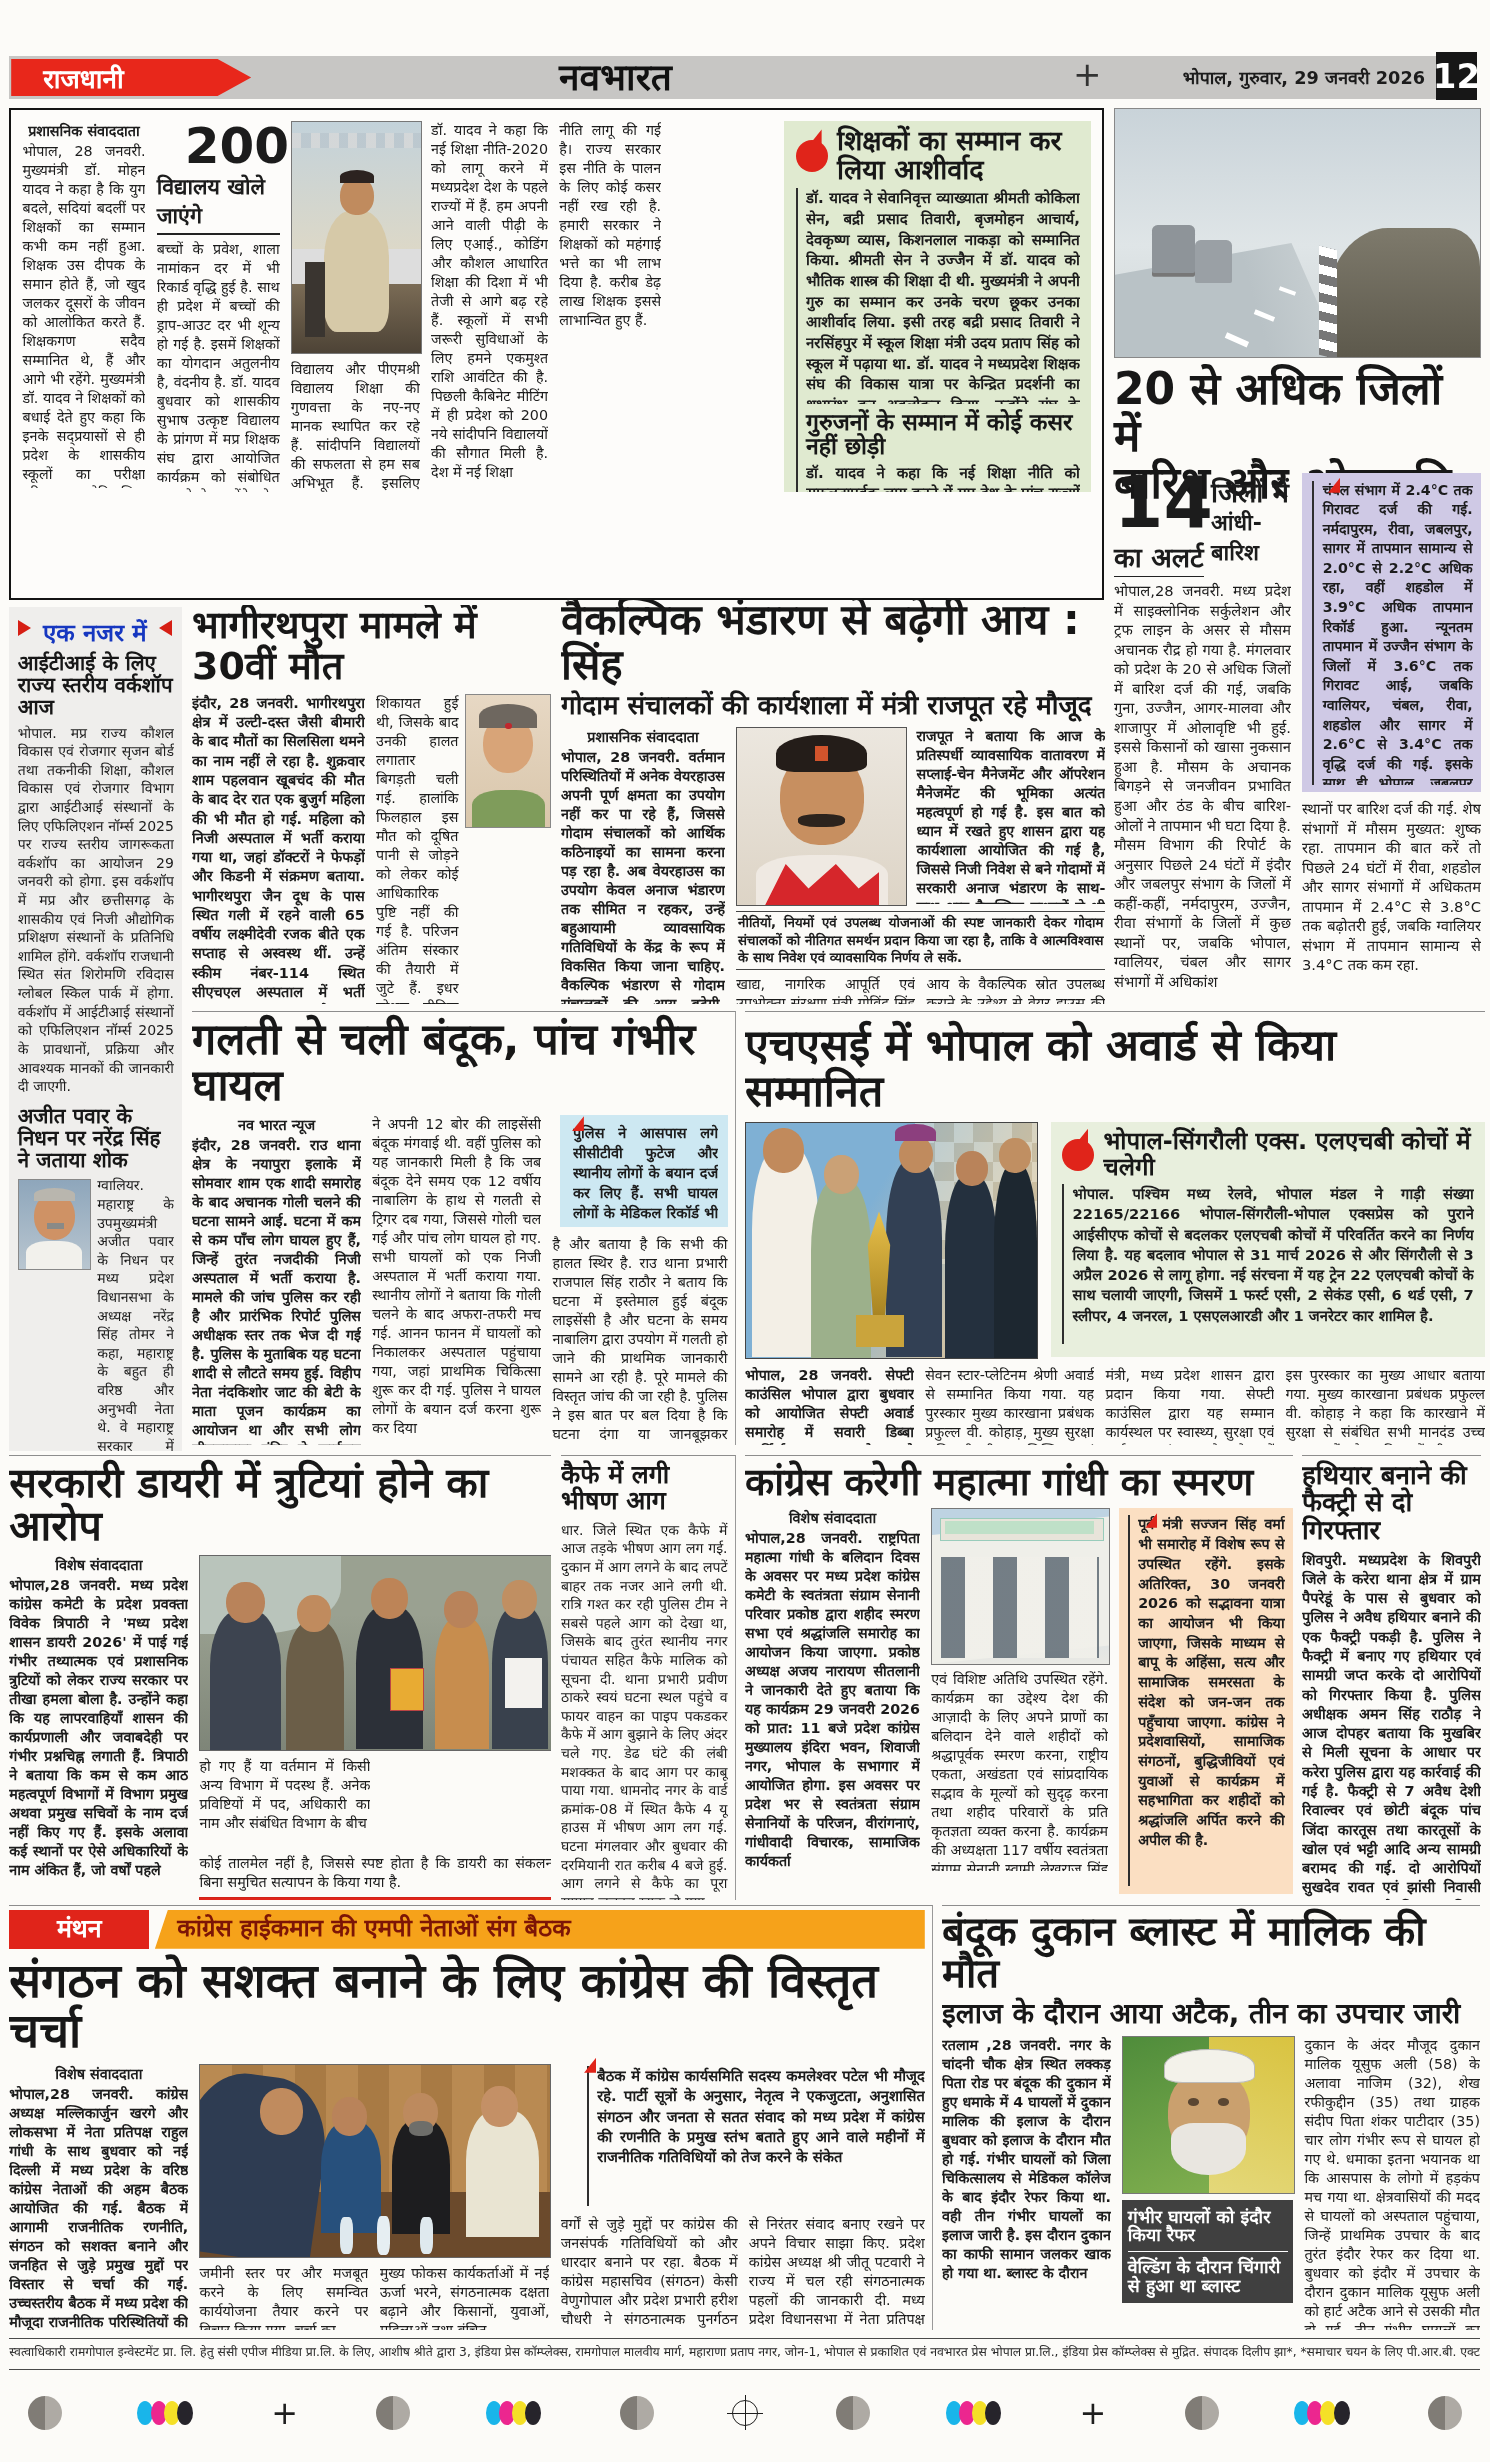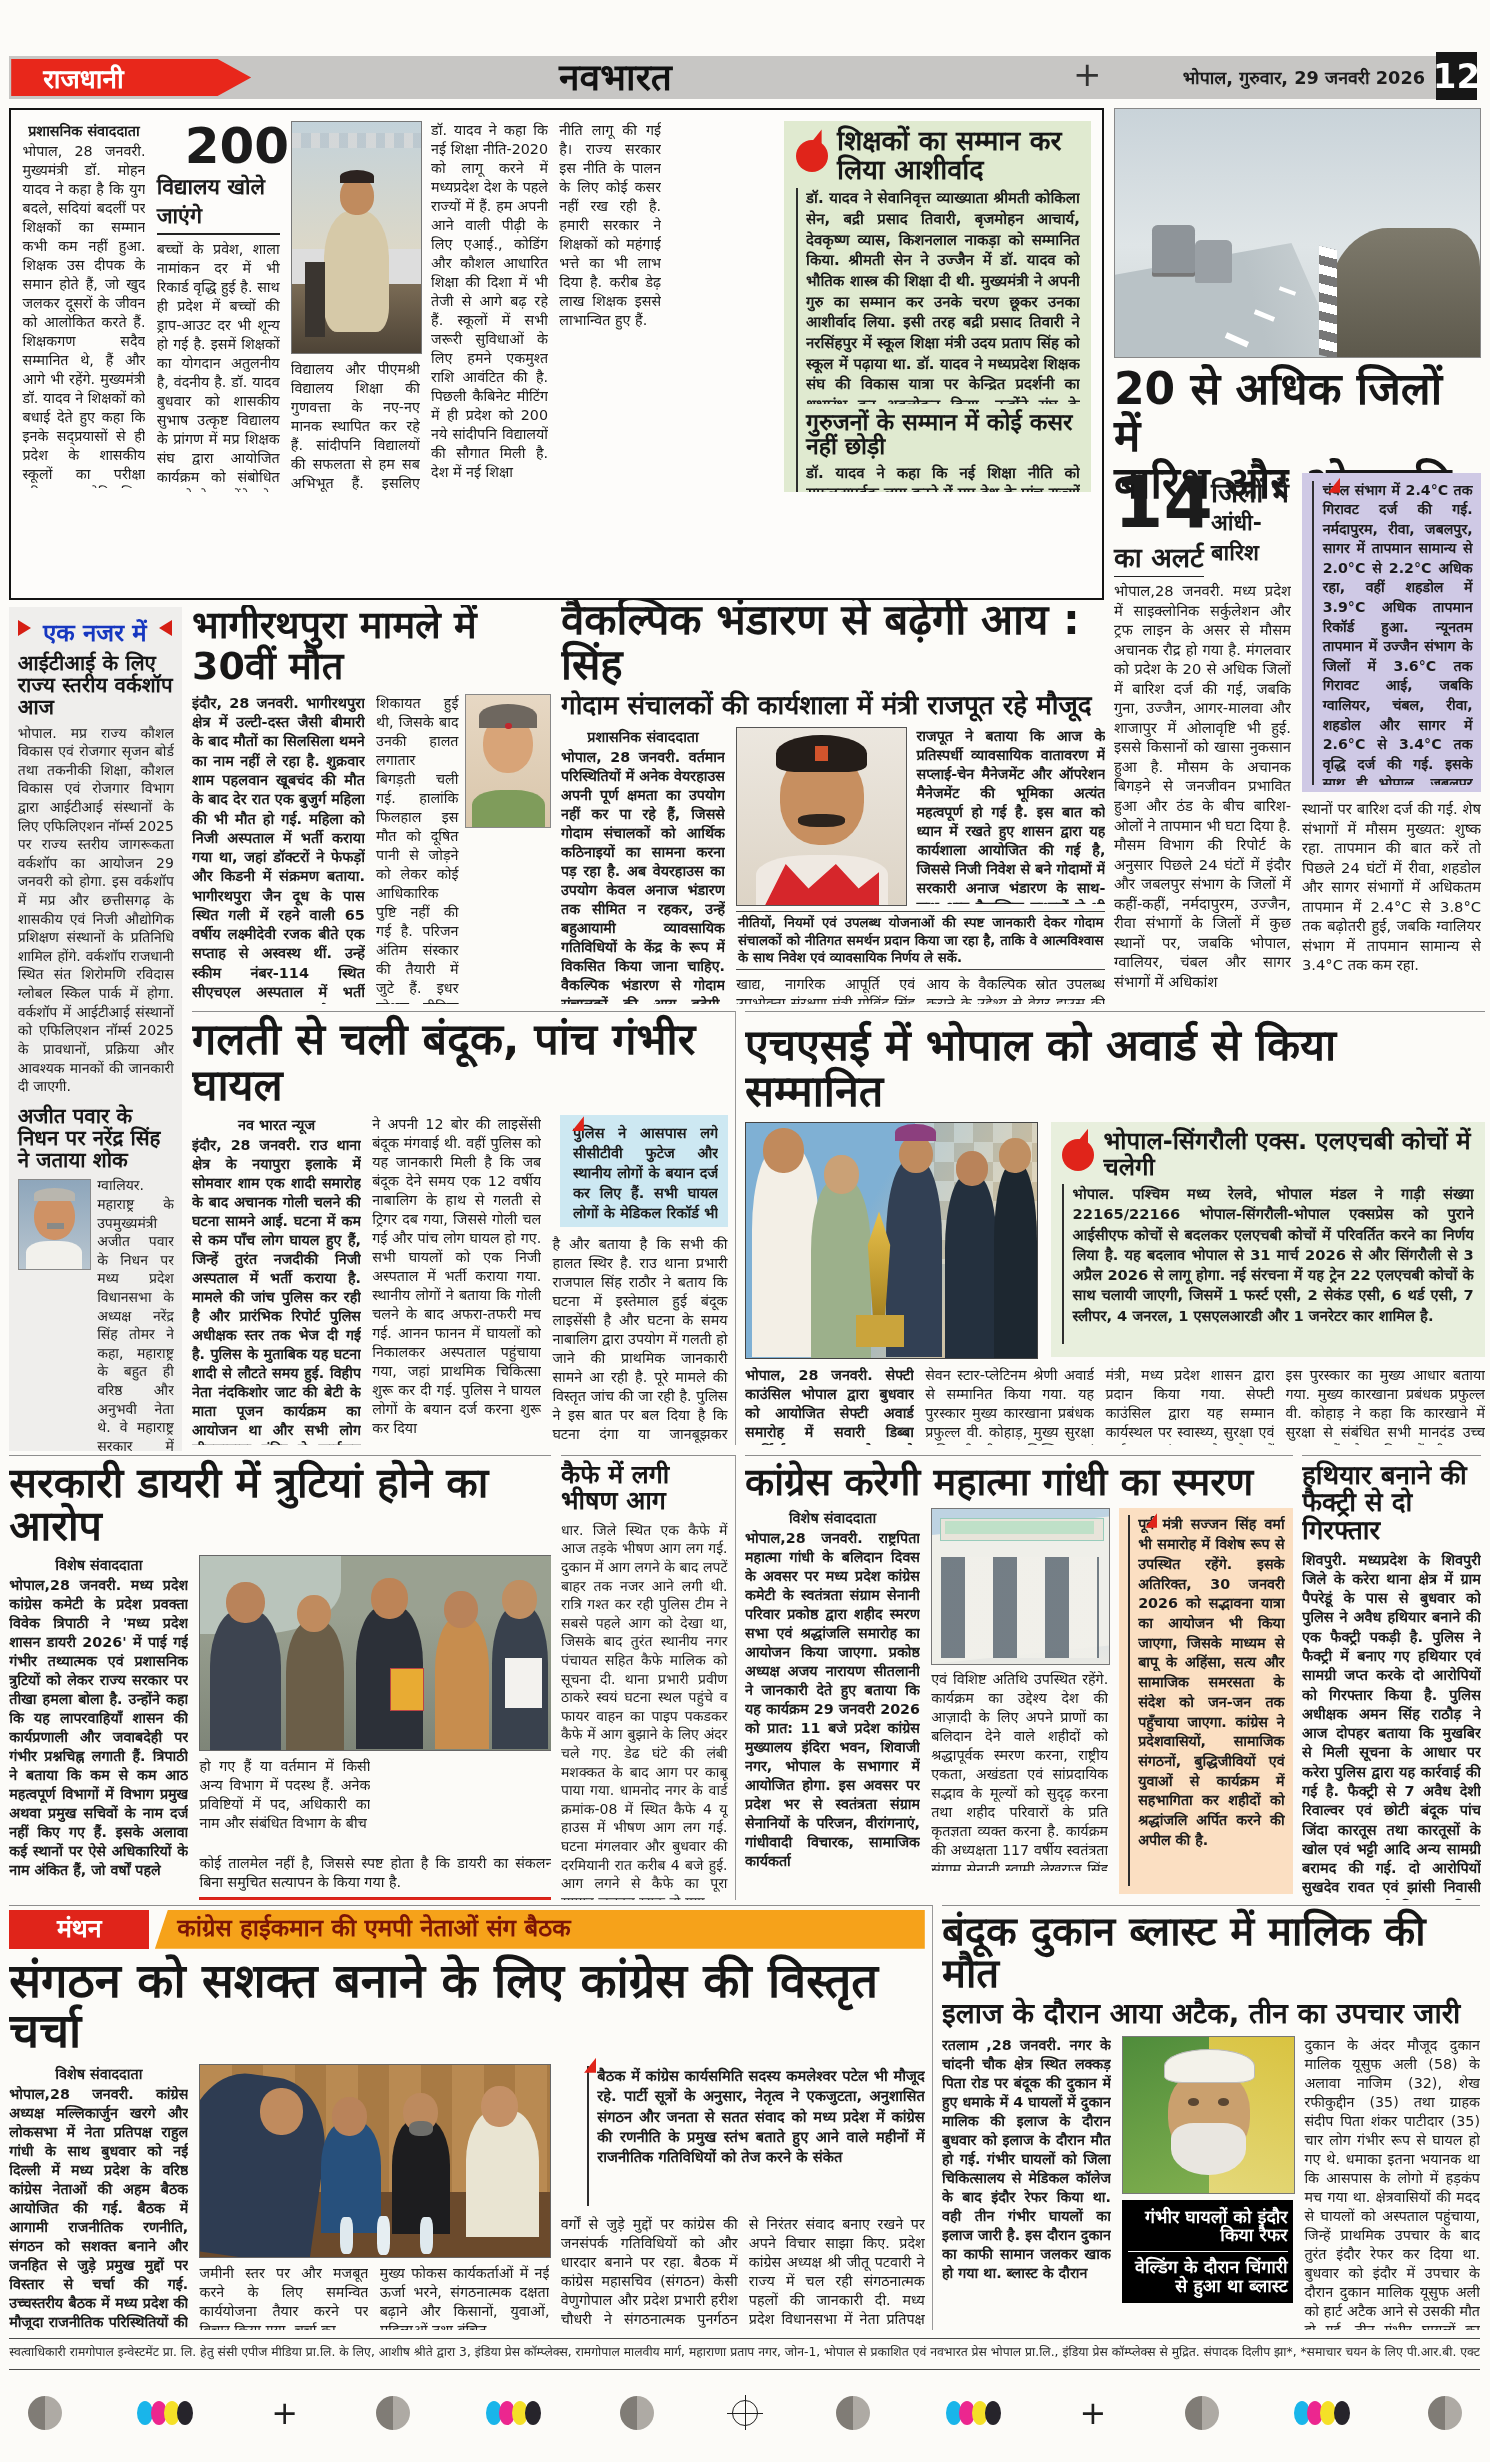--- a/index.html
+++ b/index.html
@@ -375,21 +375,21 @@
       <div style="width:171px;flex:none;">
         <div class="photo" style="width:171px;height:156px;border:0.9px solid #777;">
           <div style="left:0;top:0;width:50%;height:100%;background:linear-gradient(160deg,#4f8c3b,#7fae4e);"></div>
           <div style="left:50%;top:0;width:50%;height:100%;background:linear-gradient(200deg,#d9c340,#e4d87a);"></div>
           <div style="left:45px;top:32px;width:82px;height:91px;background:#caa06e;border-radius:46%;"></div>
           <div style="left:41px;top:11.2px;width:89px;height:32px;background:#f3f2ea;border-radius:50% 50% 20% 20%;border:0.9px solid #bbb;"></div>
           <div style="left:48px;top:86px;width:75px;height:52px;background:#e9e6e0;border-radius:30% 30% 50% 50%;"></div>
           <div style="left:65px;top:61px;width:11.2px;height:7.5px;background:#5a4632;border-radius:50%;"></div>
           <div style="left:95px;top:61px;width:11.2px;height:7.5px;background:#5a4632;border-radius:50%;"></div>
         </div>
-        <div style="background:#000000;color:#fff;text-align:right;padding:7.5px 5.6px;margin-top:5.6px;">
+        <div style="background:#404040;color:#fff;text-align:left;padding:7.5px 5.6px;margin-top:5.6px;">
           <div class="hl" style="color:#fff;font-size:17.7px;border-bottom:1.9px solid #fff;padding-bottom:5.6px;margin-bottom:5.6px;">गंभीर घायलों को इंदौर किया रैफर</div>
           <div class="hl" style="color:#fff;font-size:17.7px;">वेल्डिंग के दौरान चिंगारी से हुआ था ब्लास्ट</div>
         </div>
       </div>
       <div class="body-txt" style="flex:1;height:307px;">दुकान के अंदर मौजूद दुकान मालिक यूसुफ अली (58) के अलावा नाजिम (32), शेख रफीकुद्दीन (35) तथा ग्राहक संदीप पिता शंकर पाटीदार (35) चार लोग गंभीर रूप से घायल हो गए थे. धमाका इतना भयानक था कि आसपास के लोगो में हड़कंप मच गया था. क्षेत्रवासियों की मदद से घायलों को अस्पताल पहुंचाया, जिन्हें प्राथमिक उपचार के बाद तुरंत इंदौर रेफर कर दिया था. बुधवार को इंदौर में उपचार के दौरान दुकान मालिक यूसुफ अली को हार्ट अटैक आने से उसकी मौत हो गई. तीन गंभीर घायलों का इलाज जारी है.</div>
     </div>
   </div>
 
   <div class="abs" style="left:9.3px;top:2338px;width:1471px;border-top:1.9px solid #4a4a4a;"></div>
   <div class="abs ctr" style="left:9.3px;top:2343px;width:1471px;font-size:12.3px;color:#2a2a2a;white-space:nowrap;overflow:hidden;">स्वत्वाधिकारी रामगोपाल इन्वेस्टमेंट प्रा. लि. हेतु संसी एपीज मीडिया प्रा.लि. के लिए, आशीष श्रीते द्वारा 3, इंडिया प्रेस कॉम्प्लेक्स, रामगोपाल मालवीय मार्ग, महाराणा प्रताप नगर, जोन-1, भोपाल से प्रकाशित एवं नवभारत प्रेस भोपाल प्रा.लि., इंडिया प्रेस कॉम्प्लेक्स से मुद्रित. संपादक दिलीप झा*, *समाचार चयन के लिए पी.आर.बी. एक्ट के अंतर्गत जिम्मेदार, फोन-4939198, ईमेल-bhopalnav@gmail.com RNI Reg. No. 35046/56 डाक पंजीयन क्रमांक M.P/B.P.L/711/2012-14</div>

